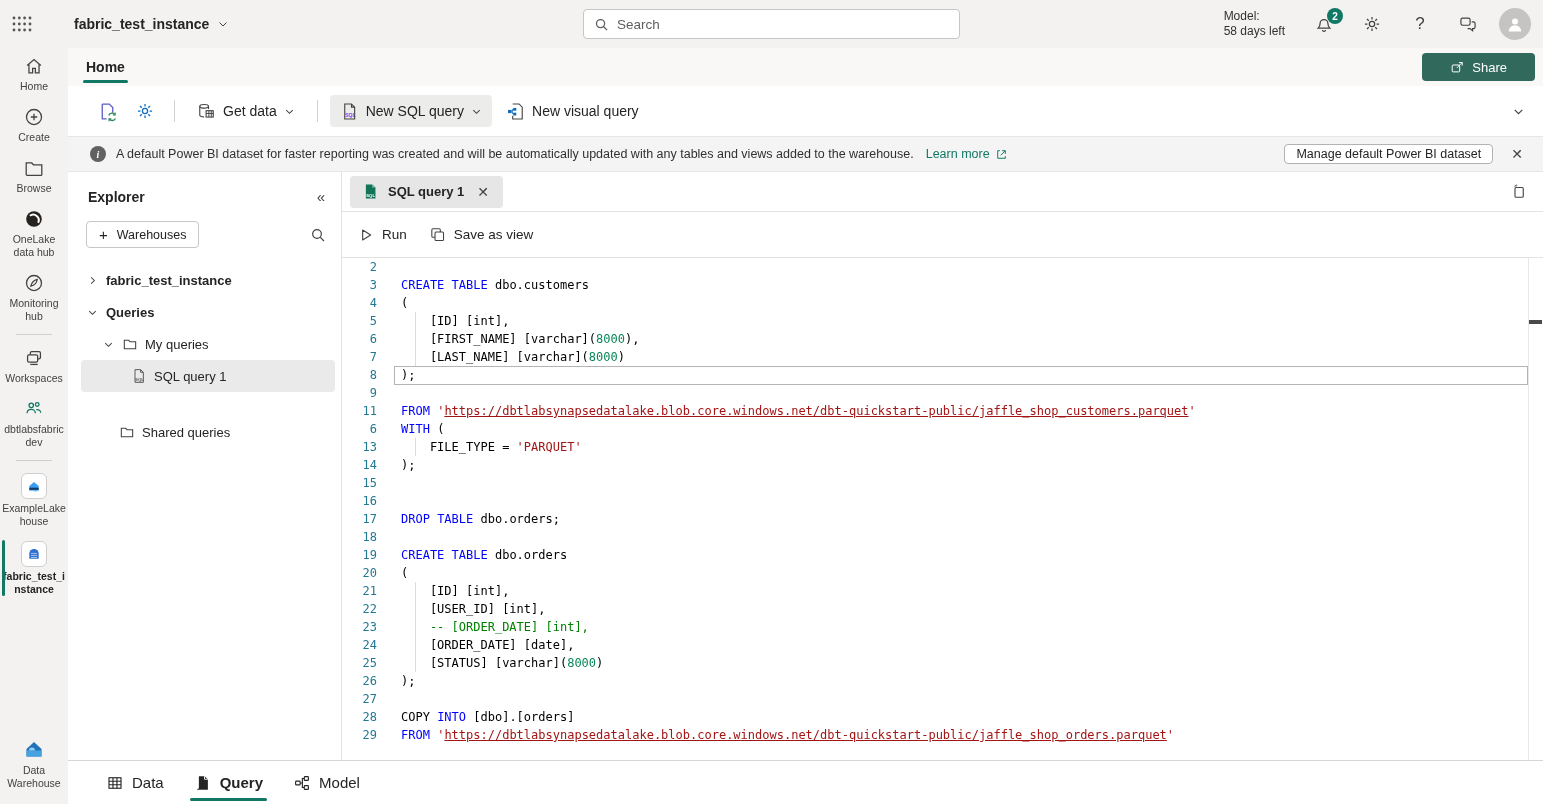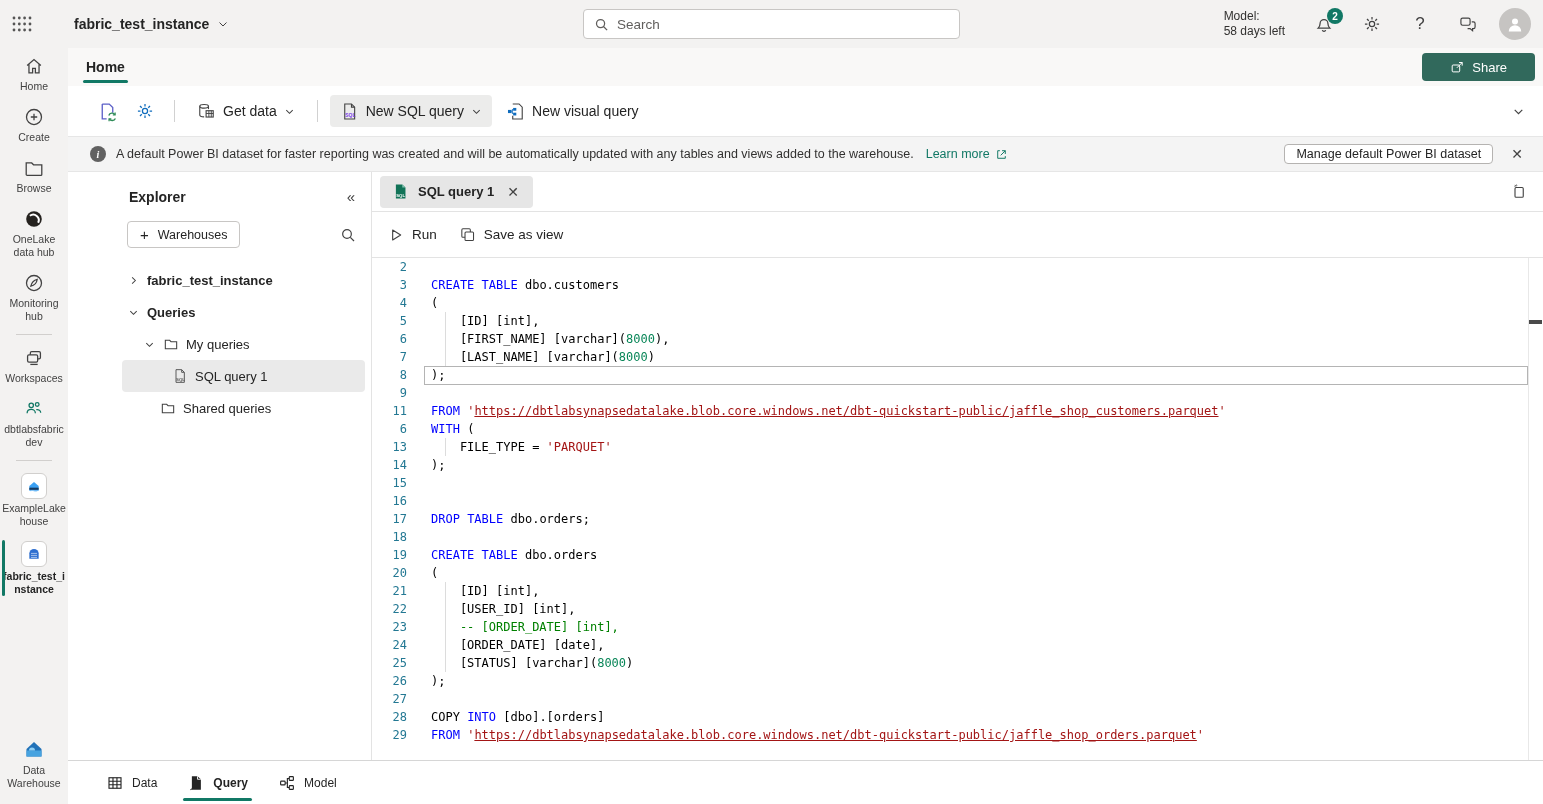--- a/index.html
+++ b/index.html
@@ -57,35 +57,35 @@
               display:flex; align-items:center; justify-content:center; font-family:"Liberation Serif",serif; font-style:italic; flex:none; }
   .learn-more { color:#117865; display:inline-flex; align-items:center; gap:5px; cursor:pointer; text-decoration:none; margin-left:2px; }
   .banner-right { margin-left:auto; display:flex; align-items:center; gap:10px; }
   .manage-btn { background:#fff; border:1px solid #b5b3b1; border-radius:4px; height:20px; padding:0 11px; font-size:12.5px;
                 color:#242424; cursor:pointer; font-family:"Liberation Sans",sans-serif; white-space:nowrap; }
   .x-glyph { font-size:14px; color:#424242; cursor:pointer; padding:4px 8px; }
 
   
   .content { flex:1; display:flex; min-height:0; }
 
-  .explorer { width:304px; background:#fff; border-right:1px solid #e3e3e3; padding-top:8px; flex:none;padding-left:41px; }
+  .explorer { width:274px; background:#fff; border-right:1px solid #e3e3e3; padding-top:8px; flex:none; }
   .exp-head { display:flex; align-items:center; padding:6px 10px 6px 20px; }
   .exp-title { font-size:14px; font-weight:700; }
   .exp-collapse { margin-left:auto; font-size:15px; color:#424242; cursor:pointer; padding:2px 6px; }
   .exp-toolrow { display:flex; align-items:center; padding:8px 12px 10px 18px; }
   .wh-btn { display:flex; align-items:center; gap:9px; border:1px solid #c8c6c4; border-radius:4px; background:#fff;
             height:27px; padding:0 12px; font-size:12.5px; cursor:pointer; font-family:"Liberation Sans",sans-serif; color:#242424; }
   .plus-glyph { font-size:15px; color:#242424; line-height:1; }
   .exp-search { margin-left:auto; cursor:pointer; padding:3px; }
   .tree { margin-top:6px; font-size:13px; }
   .tree-row { height:32px; display:flex; align-items:center; gap:7px; margin:0 6px 0 13px; padding-left:4px; border-radius:4px; cursor:pointer; white-space:nowrap; }
   .tree-row .chev { width:14px; display:flex; justify-content:center; flex:none; }
   .tree-row.lvl2 { padding-left:20px; }
   .tree-row.lvl3 { padding-left:50px; }
-  .tree-row.lvl3b { padding-left:38px; }
+  .tree-row.lvl3b { padding-left:38px;margin-top:24px; }
   .tree-row.selected { background:#eaeaea; }
   .tree-label.strong { font-weight:700; }
 
   .editor { flex:1; display:flex; flex-direction:column; min-width:0; background:#fff; }
   .etabstrip { height:40px; border-bottom:1px solid #e3e3e3; display:flex; align-items:center; padding:0 8px; }
   .etab { background:#e6e6e6; border-radius:4px; height:32px; display:flex; align-items:center; gap:9px; padding:0 10px 0 12px; font-size:13px; font-weight:700; cursor:pointer; }
   .etab .x-glyph { padding:2px 4px; font-weight:400; }
   .copy-btn { margin-left:auto; padding:4px 8px; cursor:pointer; }
   .cmdbar { height:46px; border-bottom:1px solid #e3e3e3; display:flex; align-items:center; gap:22px; padding:0 16px; font-size:13.5px; }
   .cmd { display:flex; align-items:center; gap:8px; cursor:pointer; }
@@ -98,21 +98,21 @@
   .code-row .lc { margin-left:24px; white-space:pre; }
   .code-row .guide { position:absolute; left:73px; top:0; height:18px; border-left:1px solid #dcdcdc; }
   .code-row.cur::after { content:""; position:absolute; left:52px; right:0; top:0; height:17px; border:1px solid #b4b4b4; pointer-events:none; }
   .tk-kw{color:#0000ff} .tk-pl{color:#000} .tk-str{color:#a31515}
   .tk-strl{color:#a31515; text-decoration:underline} .tk-num{color:#098658} .tk-com{color:#008000}
   .scrolltrack { position:absolute; right:0; top:0; bottom:0; width:15px; border-left:1px solid #e8e8e8; background:#fff; }
   .scrollmark { position:absolute; right:1px; top:62px; width:13px; height:4px; background:#4a4a4a; cursor:pointer; }
 
   
   .bottombar { height:44px; border-top:1px solid #d6d6d6; background:#fff; display:flex; align-items:stretch; gap:14px; padding:0 0 0 30px; }
-  .btab { position:relative; display:flex; align-items:center; gap:8px; font-size:12px; padding:0 8px; color:#242424; cursor:pointer; }
+  .btab { position:relative; display:flex; align-items:center; gap:8px; font-size:15px; padding:0 8px; color:#242424; cursor:pointer; }
   .btab.active { font-weight:700; }
   .btab.active::after { content:""; position:absolute; left:4px; right:4px; bottom:3px; height:3px; background:#117865; border-radius:2px; }
 </style>
 </head>
 <body>
 
 <div id="app">
 
   <div class="header">
     <div class="waffle">

